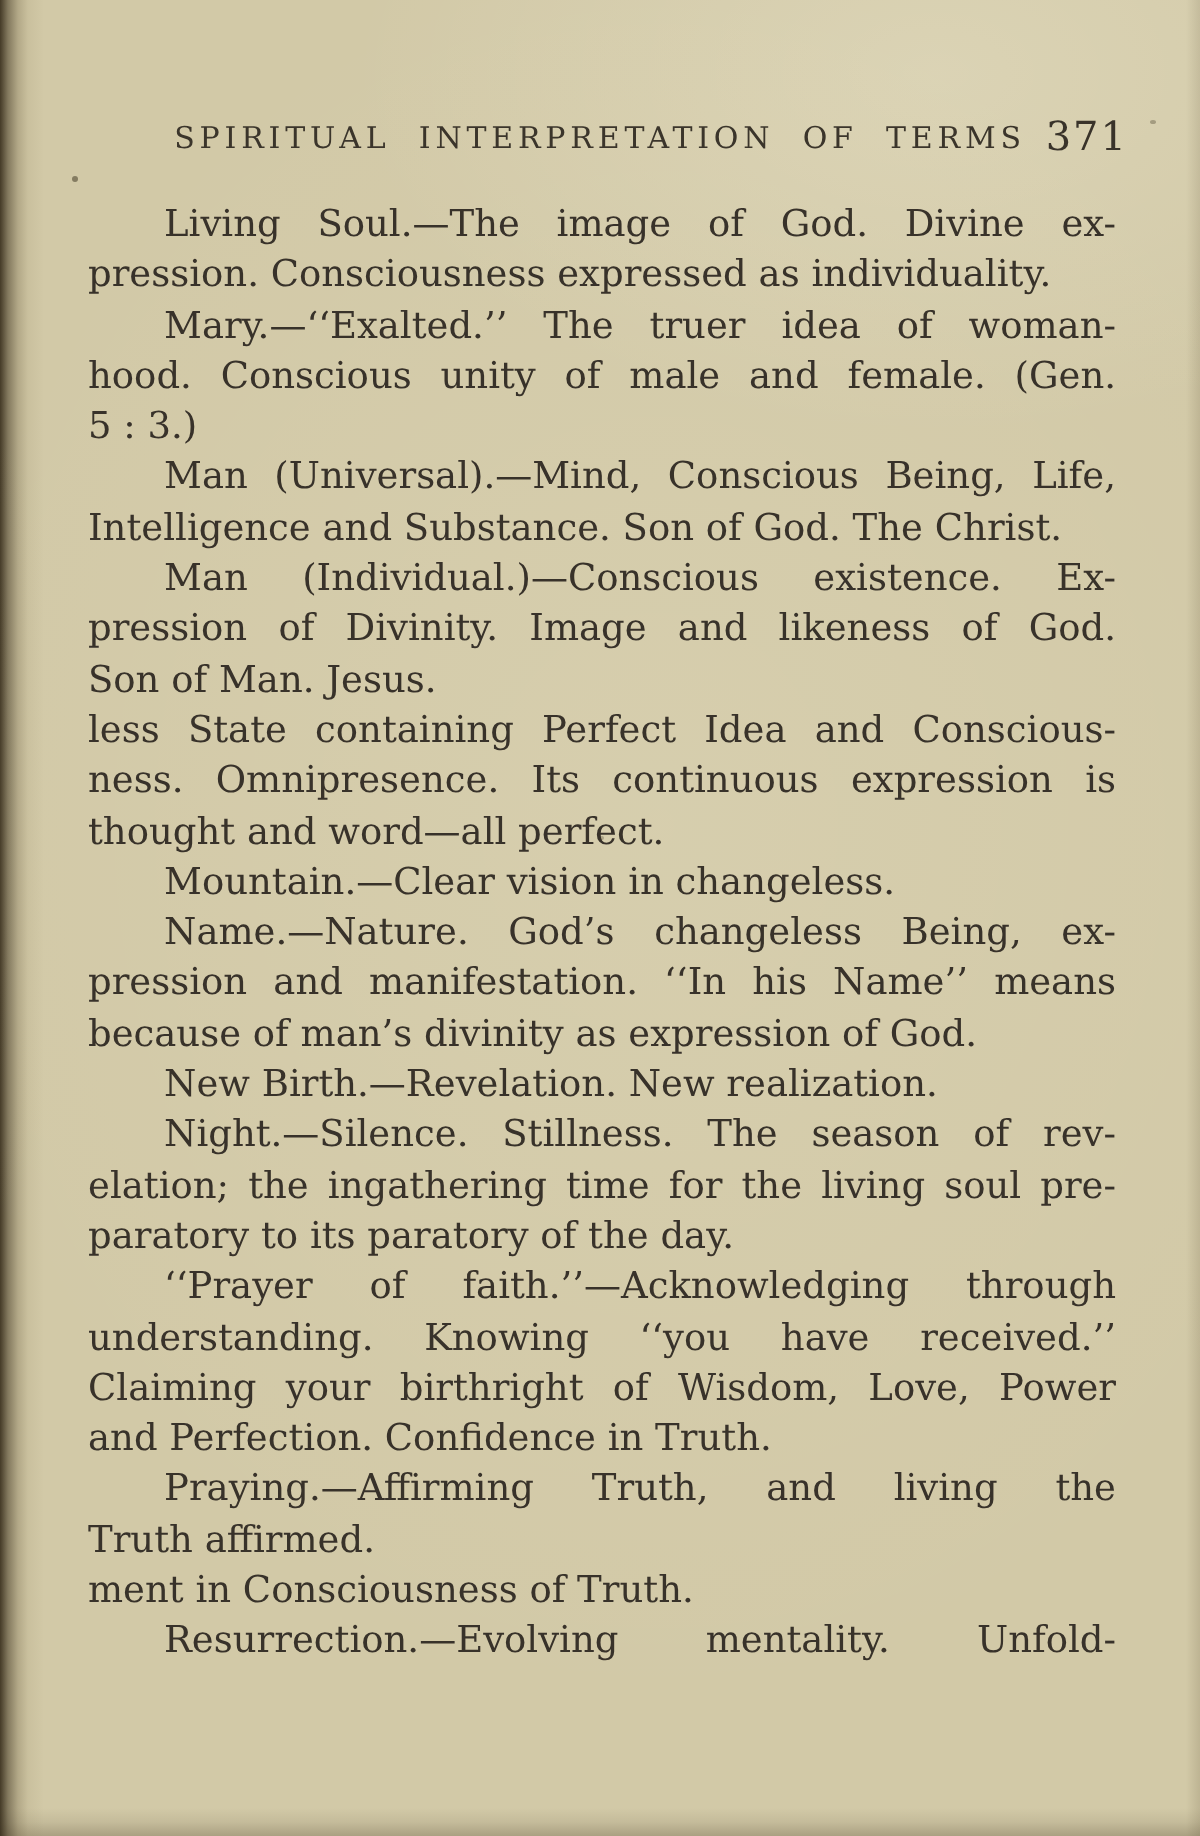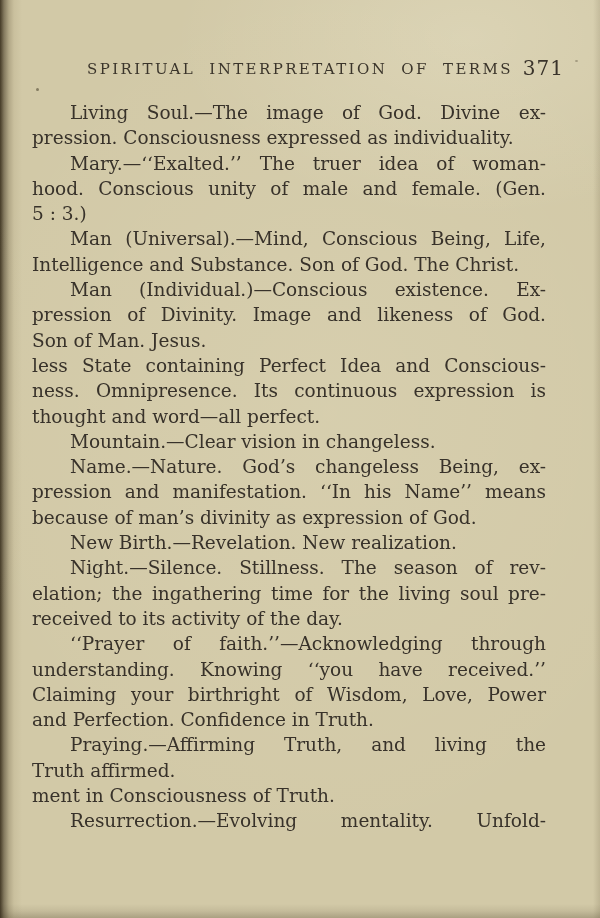--- a/index.html
+++ b/index.html
@@ -42,21 +42,21 @@
     top: 56px;
     right: 36px;
     font-size: 20px;
     letter-spacing: 1px;
     color: #39332a;
     margin-left: 16px;
   }
   .text-column {
     position: absolute;
     top: 100px;
-    left: 32px;
+    left: 44px;
     width: 514px;
     font-size: 18.5px;
     line-height: 25.3px;
     color: #38322a;
   }
   .para { margin: 0; }
   .pline {
     height: 25.3px;
     text-align: justify;
     text-align-last: justify;
@@ -112,21 +112,21 @@
         <div class="pline first">Name.—Nature. God’s changeless Being, ex-</div>
         <div class="pline">pression and manifestation. ‘‘In his Name’’ means</div>
         <div class="pline last">because of man’s divinity as expression of God.</div>
       </div>
       <div class="para">
         <div class="pline first last">New Birth.—Revelation. New realization.</div>
       </div>
       <div class="para">
         <div class="pline first">Night.—Silence. Stillness. The season of rev-</div>
         <div class="pline">elation; the ingathering time for the living soul pre-</div>
-        <div class="pline last">received to its activity of the day.</div>
+        <div class="pline last">paratory to its paratory of the day.</div>
       </div>
       <div class="para">
         <div class="pline first">‘‘Prayer of faith.’’—Acknowledging through</div>
         <div class="pline">understanding. Knowing ‘‘you have received.’’</div>
         <div class="pline">Claiming your birthright of Wisdom, Love, Power</div>
         <div class="pline last">and Perfection. Confidence in Truth.</div>
       </div>
       <div class="para">
         <div class="pline first">Praying.—Affirming Truth, and living the</div>
         <div class="pline last">Truth affirmed.</div>

